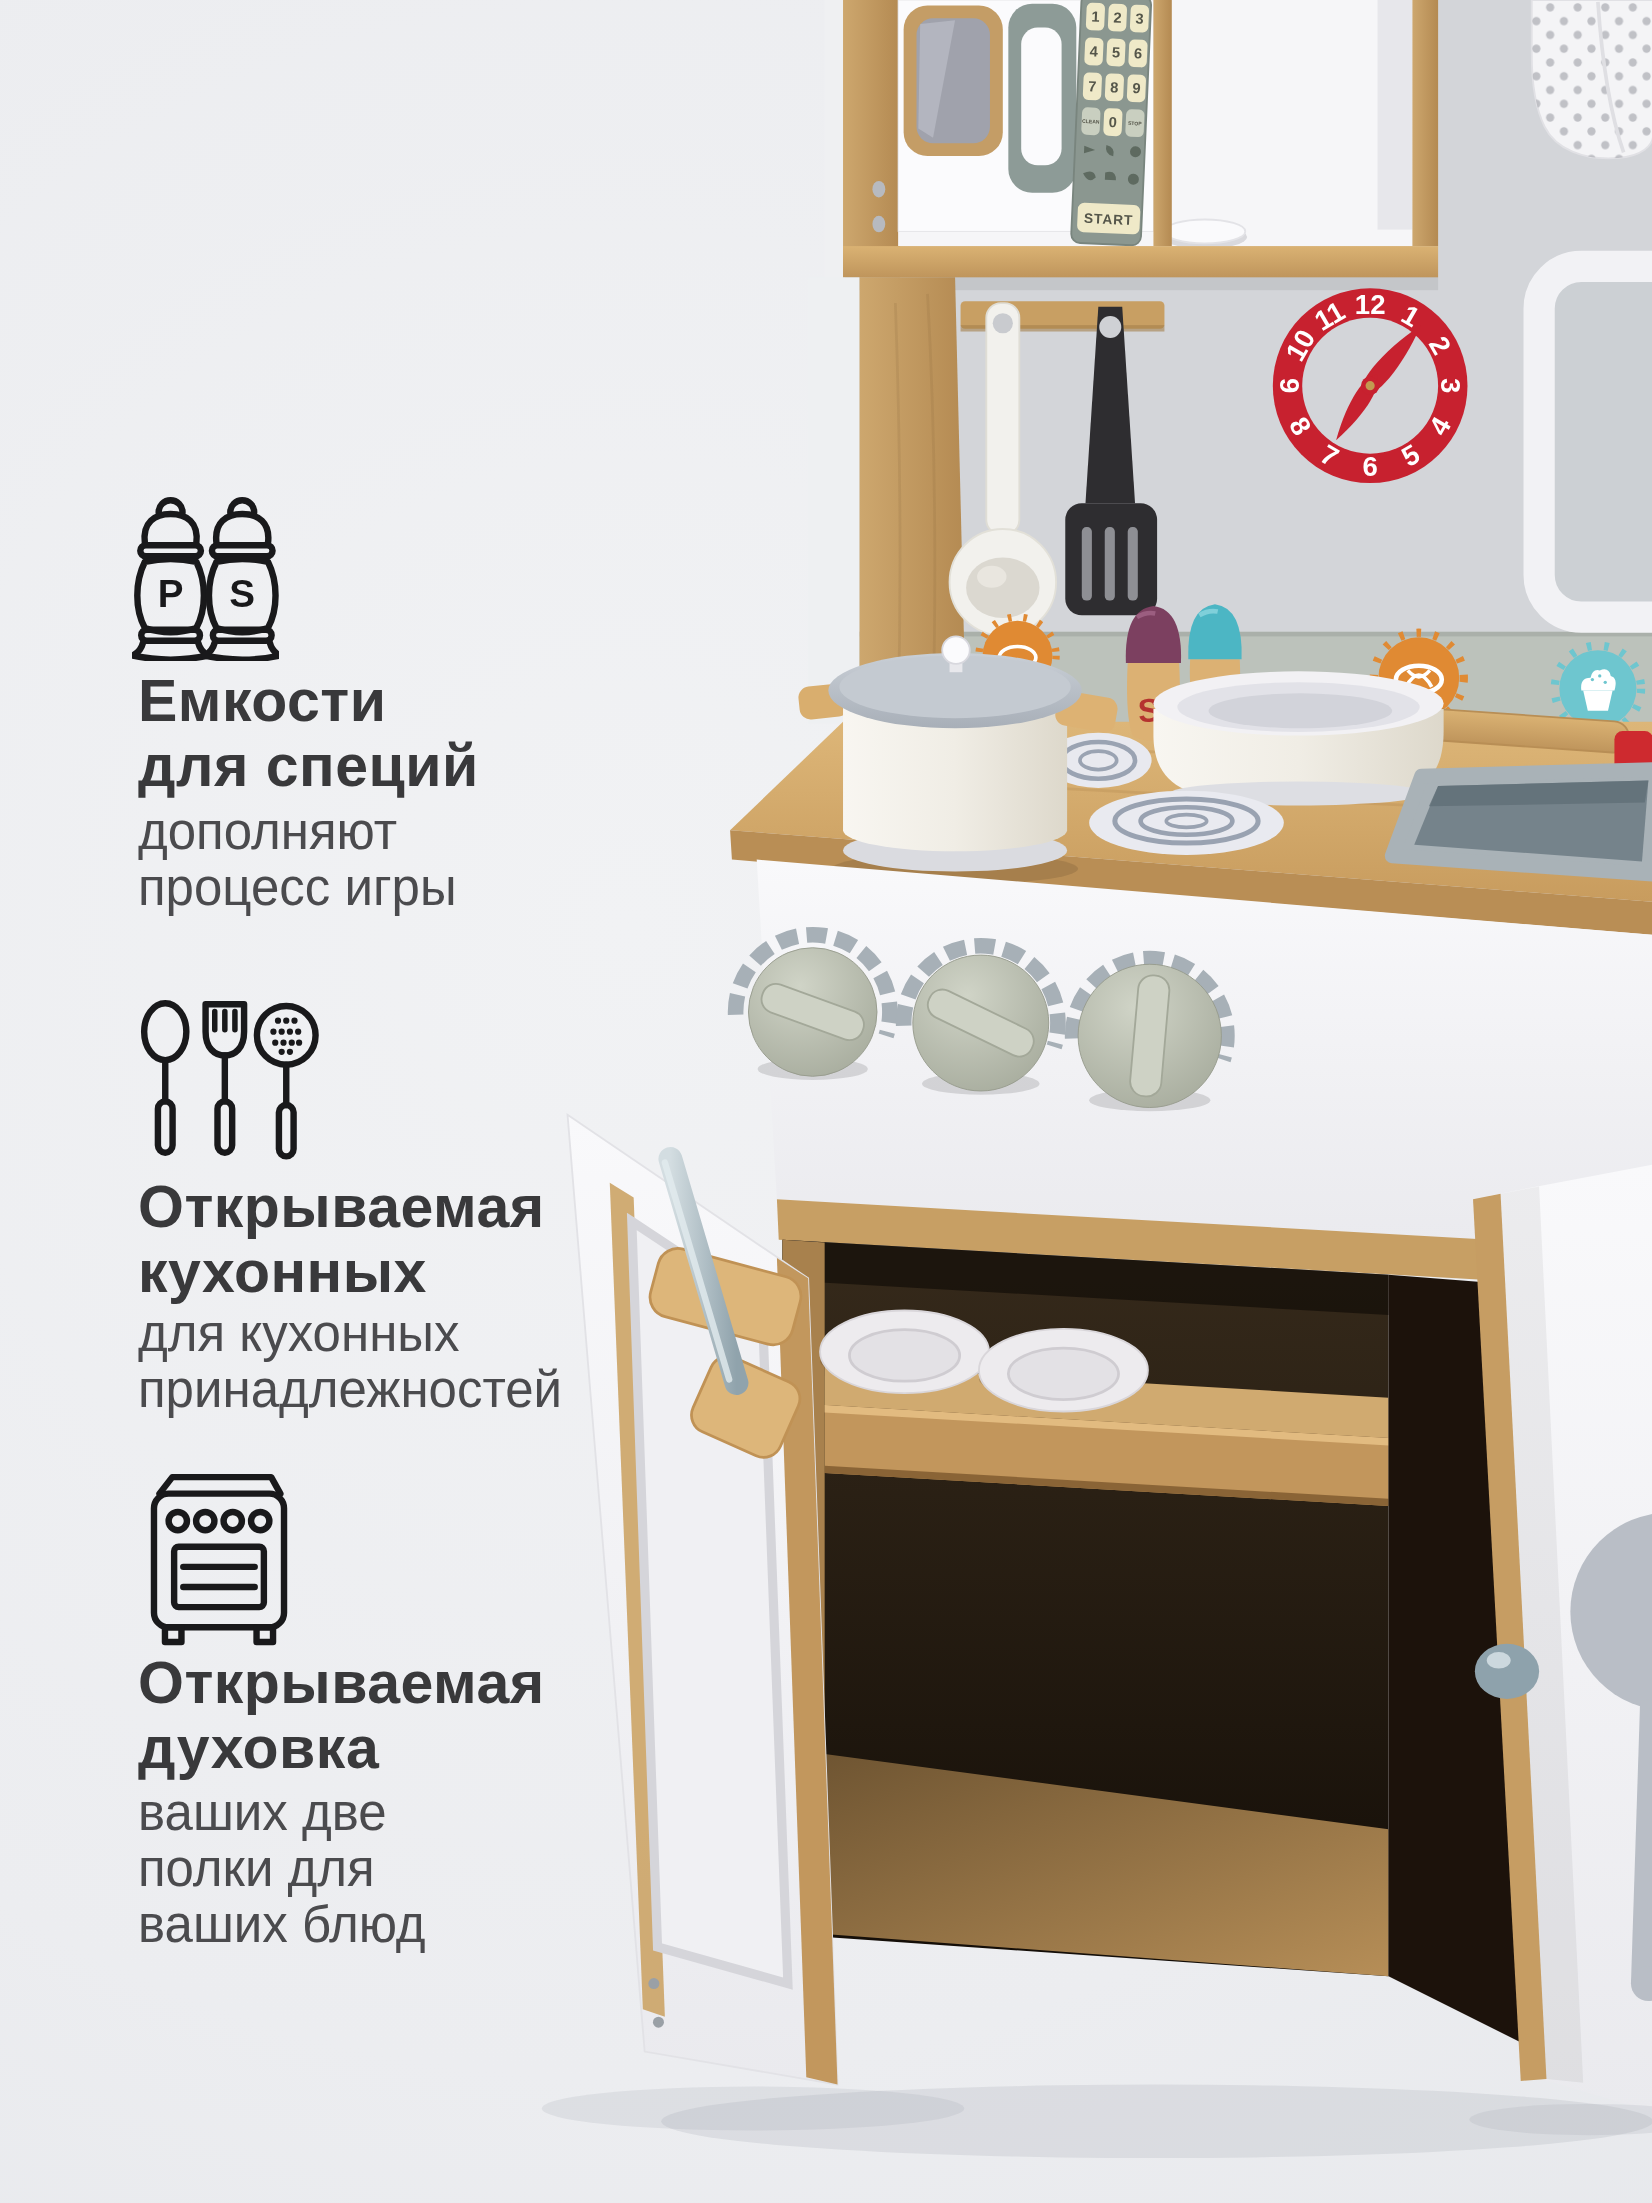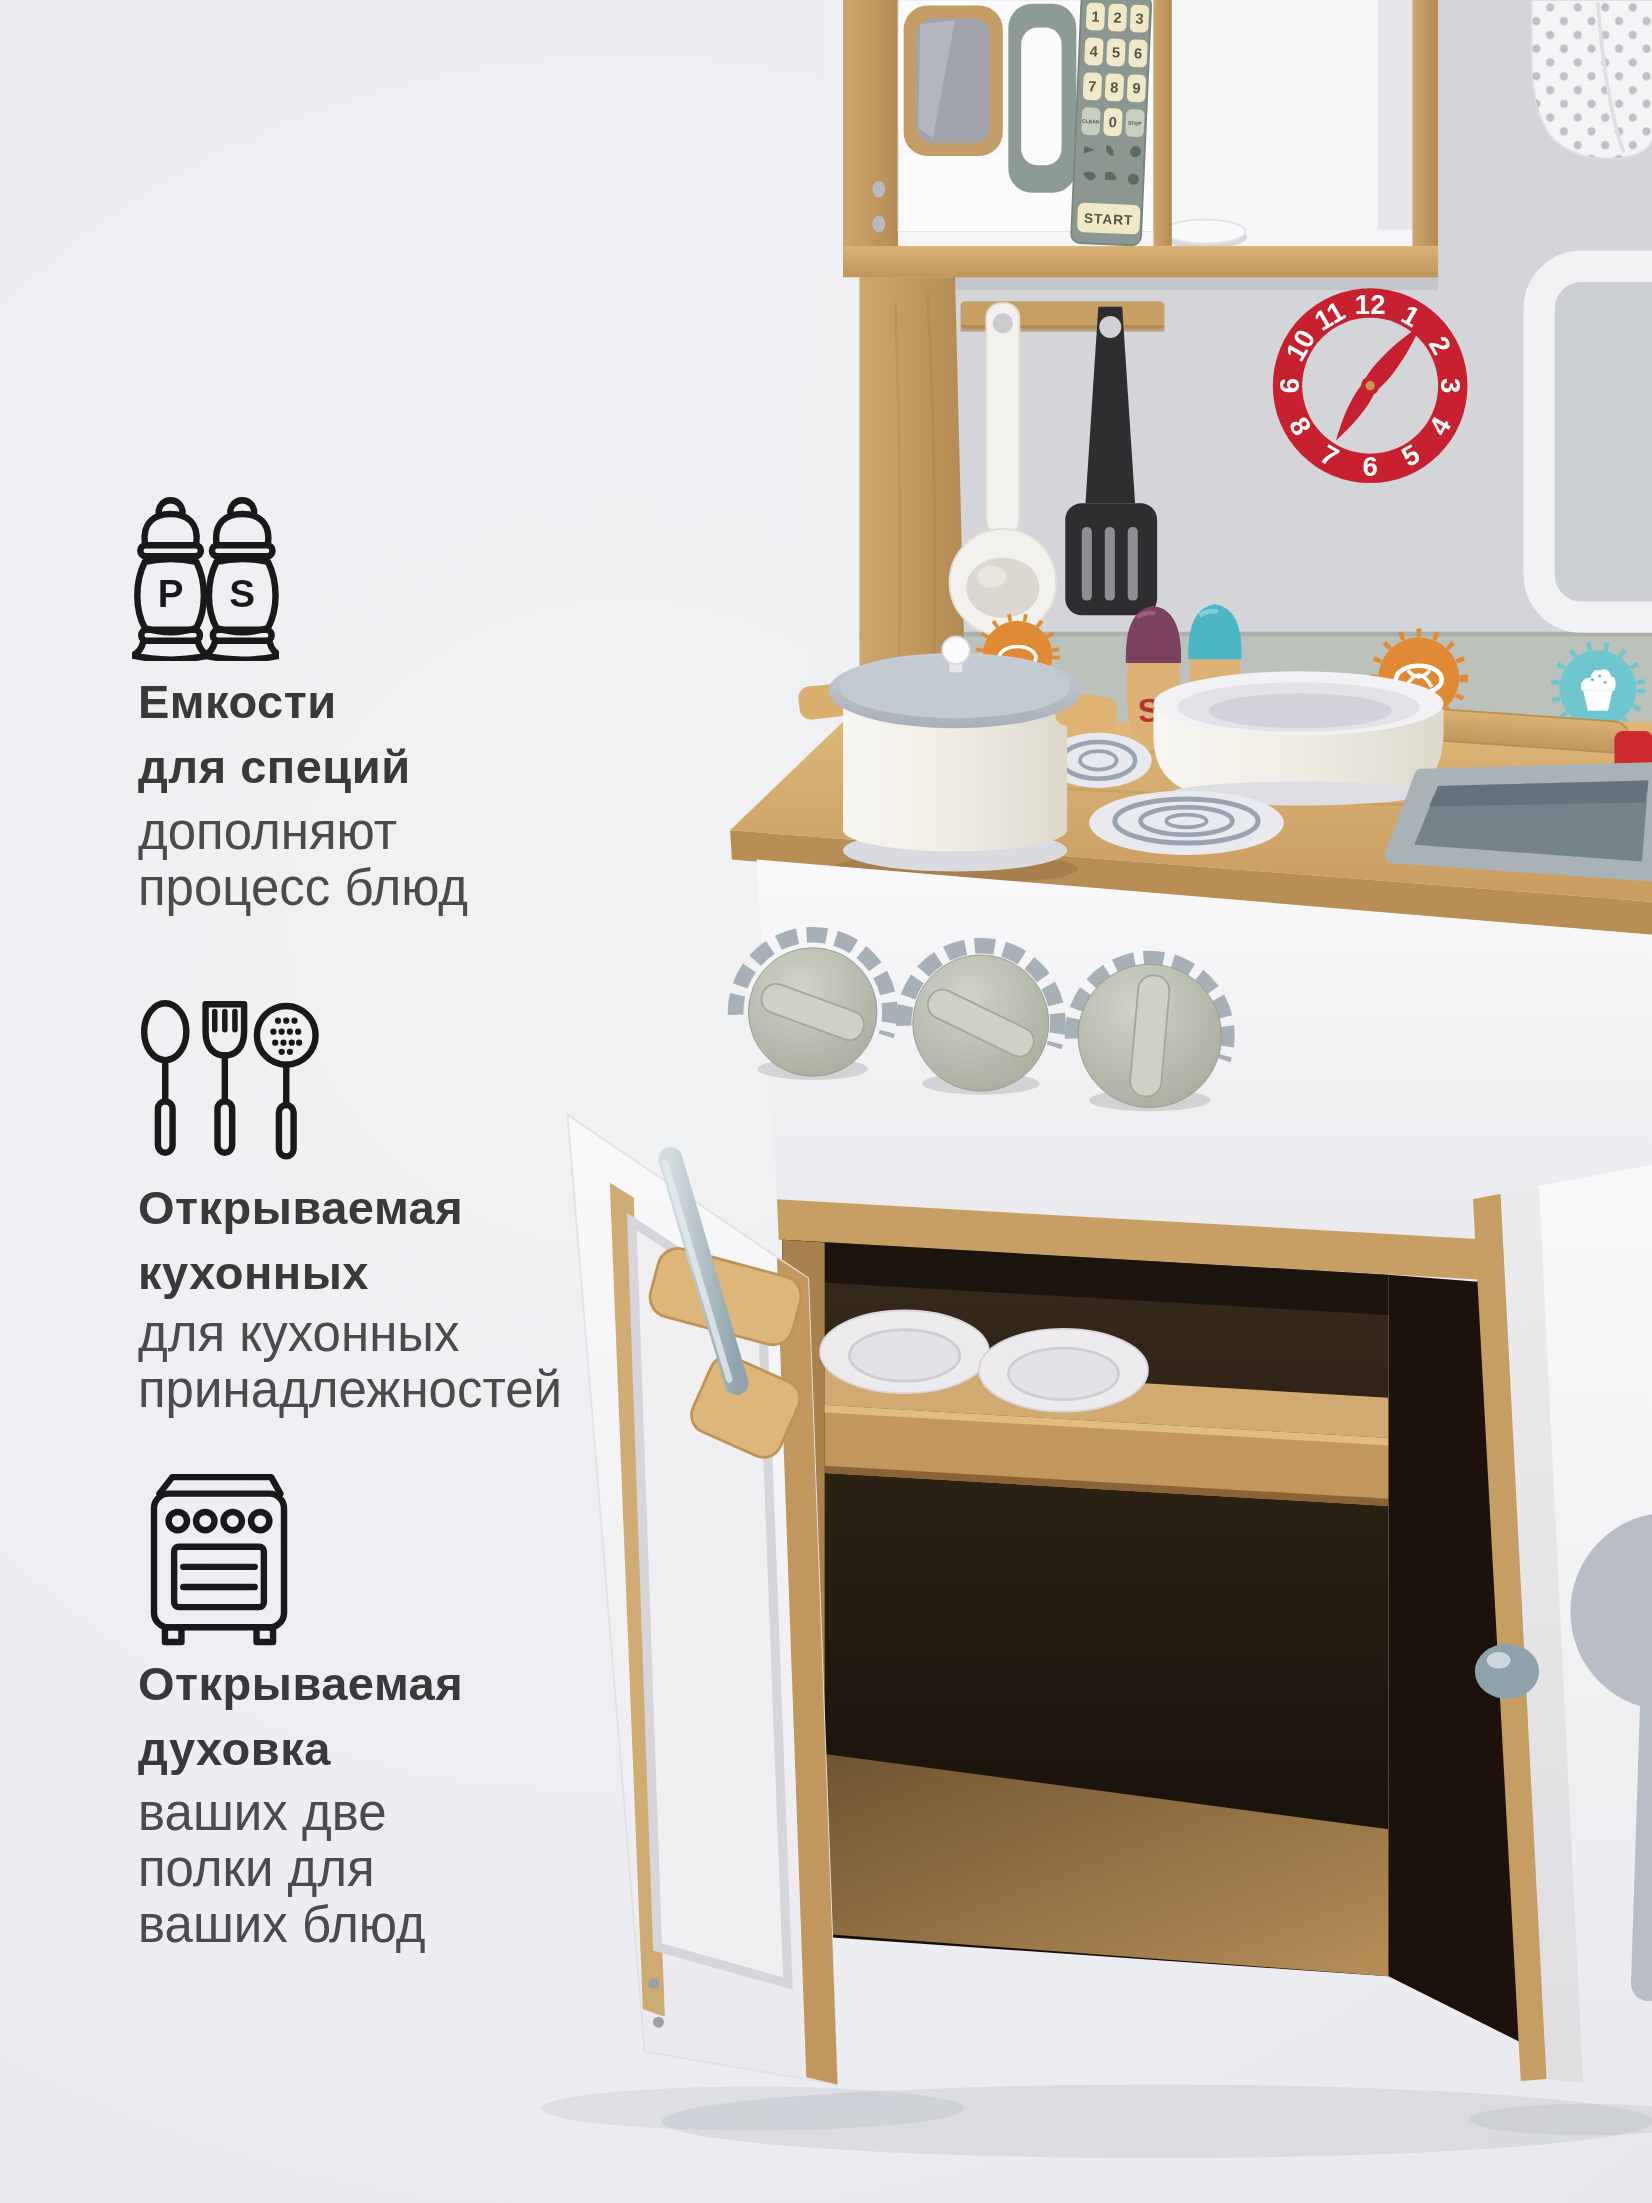--- a/index.html
+++ b/index.html
@@ -2,21 +2,21 @@
 <html style="font-size:14.7px"><head>
 <meta charset="utf-8">
 <style>
   html,body{margin:0;padding:0;background:#e9ebee;}
   .page{
     position:relative;width:1653px;height:2204px;overflow:hidden;
     background:radial-gradient(130% 95% at 38% 42%, #f1f2f4 0%, #ecedf0 55%, #e3e5e9 100%);
     font-family:"Liberation Sans", sans-serif;
   }
   .f-icon{position:absolute;left:132px;}
-  .f-title{position:absolute;left:138px;font-weight:bold;color:#39393b;font-size:47px;line-height:65px;letter-spacing:0.5px;white-space:nowrap;}
+  .f-title{position:absolute;left:138px;font-weight:bold;color:#39393b;font-size:59px;line-height:65px;letter-spacing:0.5px;white-space:nowrap;}
   .f-body{position:absolute;left:138px;color:#4b4b4e;font-size:51px;line-height:56px;font-weight:400;white-space:nowrap;}
   .kitchen{position:absolute;left:0;top:0;}
   svg text{font-family:"Liberation Sans",sans-serif;}
 </style>
 </head>
 <body>
 
 <div class="page">
 
   <svg class="f-icon" style="top:492px" width="147" height="169" viewBox="0 0 160 184">
@@ -40,21 +40,21 @@
     </g>
     <text x="42" y="125" font-size="42" font-weight="bold" fill="#19191b" text-anchor="middle">P</text>
     <text x="120" y="125" font-size="42" font-weight="bold" fill="#19191b" text-anchor="middle">S</text>
   </svg>
   <div class="f-title" style="top:669px">
     <div>Емкости</div>
     <div>для специй</div>
   </div>
   <div class="f-body" style="top:804px">
     <div>дополняют</div>
-    <div>процесс блюд</div>
+    <div>процесс игры</div>
   </div>
 
   <svg class="f-icon" style="top:995px" width="193" height="165" viewBox="0 0 210 180">
     <g fill="none" stroke="#19191b" stroke-width="7" stroke-linecap="round" stroke-linejoin="round">
       <ellipse cx="36" cy="40" rx="23" ry="31"></ellipse>
       <path d="M 36,71 V 116"></path>
       <rect x="28" y="116" width="16" height="56" rx="8"></rect>
       <path d="M 80,10 H 122 V 40 C 122,58 112,66 101,66 C 90,66 80,58 80,40 Z"></path>
       <path d="M 90,18 V 38 M 101,18 V 38 M 112,18 V 38" stroke-width="6"></path>
       <path d="M 101,66 V 116"></path>

